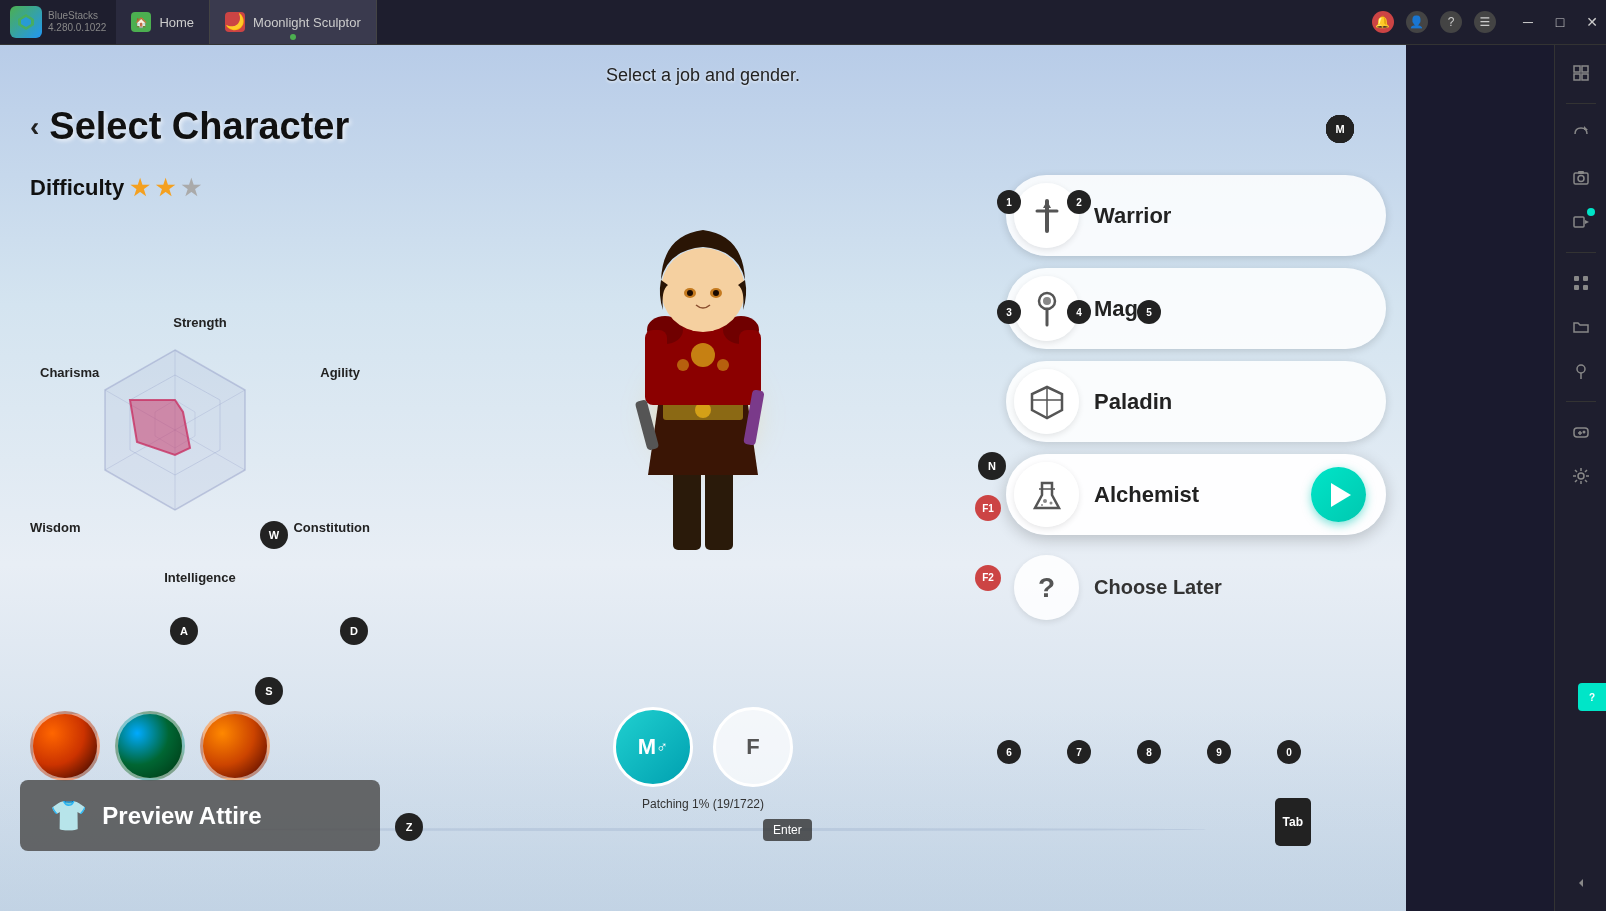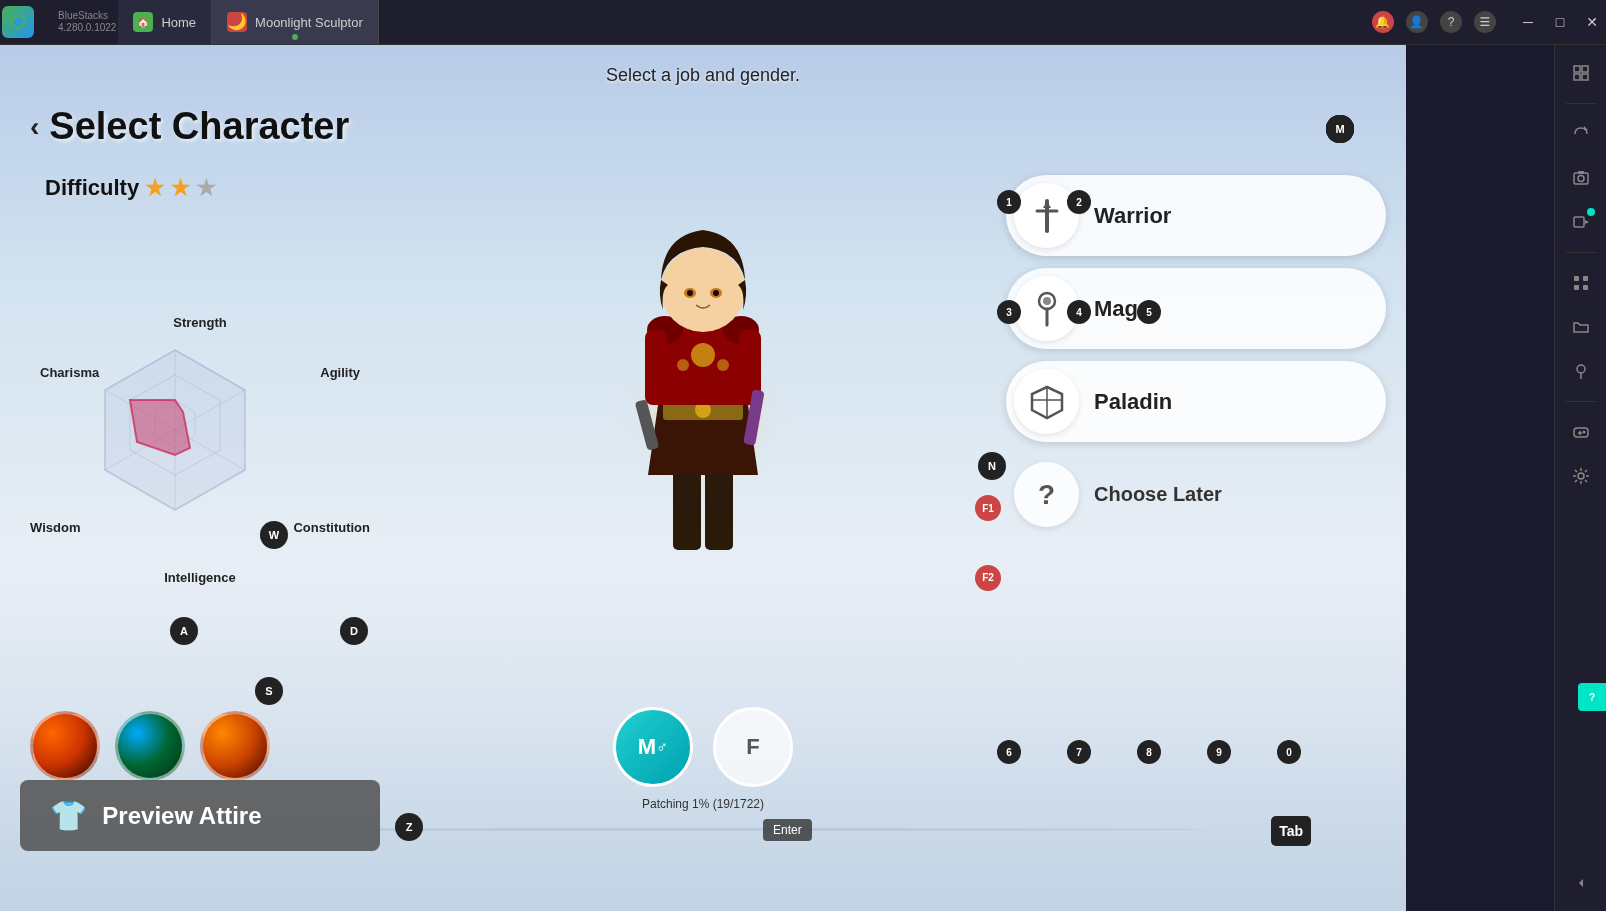--- a/index.html
+++ b/index.html
@@ -19,22 +19,22 @@
       background: #1e1e2e;
       display: flex;
       align-items: center;
       position: relative;
       z-index: 100;
       border-bottom: 1px solid #333;
     }
     .titlebar-logo {
       display: flex;
       align-items: center;
-      padding: 0 2px;
-      gap: 24px;
+      padding: 0 10px;
+      gap: 6px;
     }
     .bs-logo {
       width: 32px;
       height: 32px;
       background: linear-gradient(135deg, #4CAF50, #2196F3);
       border-radius: 6px;
       display: flex;
       align-items: center;
       justify-content: center;
       font-size: 10px;
@@ -161,21 +161,21 @@
       color: #111;
       font-size: 38px;
       font-weight: 900;
       text-shadow: 2px 2px 4px rgba(255,255,255,0.7);
     }
 
     
     .difficulty-section {
       position: absolute;
       top: 130px;
-      left: 45px;
+      left: 30px;
       width: 380px;
     }
     .difficulty-label {
       font-size: 22px;
       font-weight: 900;
       color: #111;
       display: flex;
       align-items: center;
       gap: 6px;
       margin-bottom: 10px;
@@ -693,20 +693,35 @@
           <div class="job-icon-circle">
             <svg width="40" height="40" viewBox="0 0 40 40">
               <path d="M20 5 L35 12 L35 28 L20 36 L5 28 L5 12 Z" fill="none" stroke="#555" stroke-width="2.5"></path>
               <line x1="20" y1="5" x2="20" y2="36" stroke="#555" stroke-width="1.5"></line>
               <line x1="5" y1="18" x2="35" y2="18" stroke="#555" stroke-width="1.5"></line>
             </svg>
           </div>
           <span class="job-name">Paladin</span>
         </div>
 
+        <div class="job-item selected">
+          <div class="job-icon-circle">
+            <svg width="40" height="40" viewBox="0 0 40 40">
+              <path d="M15 8 L15 20 L8 33 L32 33 L25 20 L25 8 Z" fill="none" stroke="#555" stroke-width="2.5"></path>
+              <line x1="12" y1="14" x2="28" y2="14" stroke="#555" stroke-width="1.5"></line>
+              <circle cx="18" cy="26" r="2" fill="#888"></circle>
+              <circle cx="24" cy="28" r="1.5" fill="#888"></circle>
+              <circle cx="15" cy="30" r="1" fill="#888"></circle>
+            </svg>
+          </div>
+          <span class="job-name">Alchemist</span>
+          <div class="play-btn">
+            <div class="play-triangle"></div>
+          </div>
+        </div>
 
         <div class="choose-later-item">
           <div class="question-circle">?</div>
           <span class="choose-later-text">Choose Later</span>
         </div>
       </div>
 
       <div class="top-key-hints">
         <div class="key-hint">L</div>
         <div class="key-hint">P</div>
@@ -736,21 +751,21 @@
       <div class="num-badge" style="position:absolute; right:315px; top:145px;">2</div>
       <div class="num-badge" style="position:absolute; right:385px; top:255px;">3</div>
       <div class="num-badge" style="position:absolute; right:315px; top:255px;">4</div>
       <div class="num-badge" style="position:absolute; right:245px; top:255px;">5</div>
       <div class="num-badge" style="position:absolute; right:385px; top:695px;">6</div>
       <div class="num-badge" style="position:absolute; right:315px; top:695px;">7</div>
       <div class="num-badge" style="position:absolute; right:245px; top:695px;">8</div>
       <div class="num-badge" style="position:absolute; right:175px; top:695px;">9</div>
       <div class="num-badge" style="position:absolute; right:105px; top:695px;">0</div>
 
-      <div style="position:absolute; right:95px; bottom:65px; background:#222; color:white; border-radius:5px; padding:7px 8px; font-size:14px; font-weight:bold;">Tab</div>
+      <div style="position:absolute; right:95px; bottom:65px; background:#222; color:white; border-radius:5px; padding:17px 8px; font-size:12px; font-weight:bold;">Tab</div>
 
       <div class="enter-hint">
         <span>Enter</span>
       </div>
 
       <div class="preview-attire-btn">
         <span class="shirt-icon">👕</span>
         <span class="preview-text">Preview Attire</span>
       </div>
 

